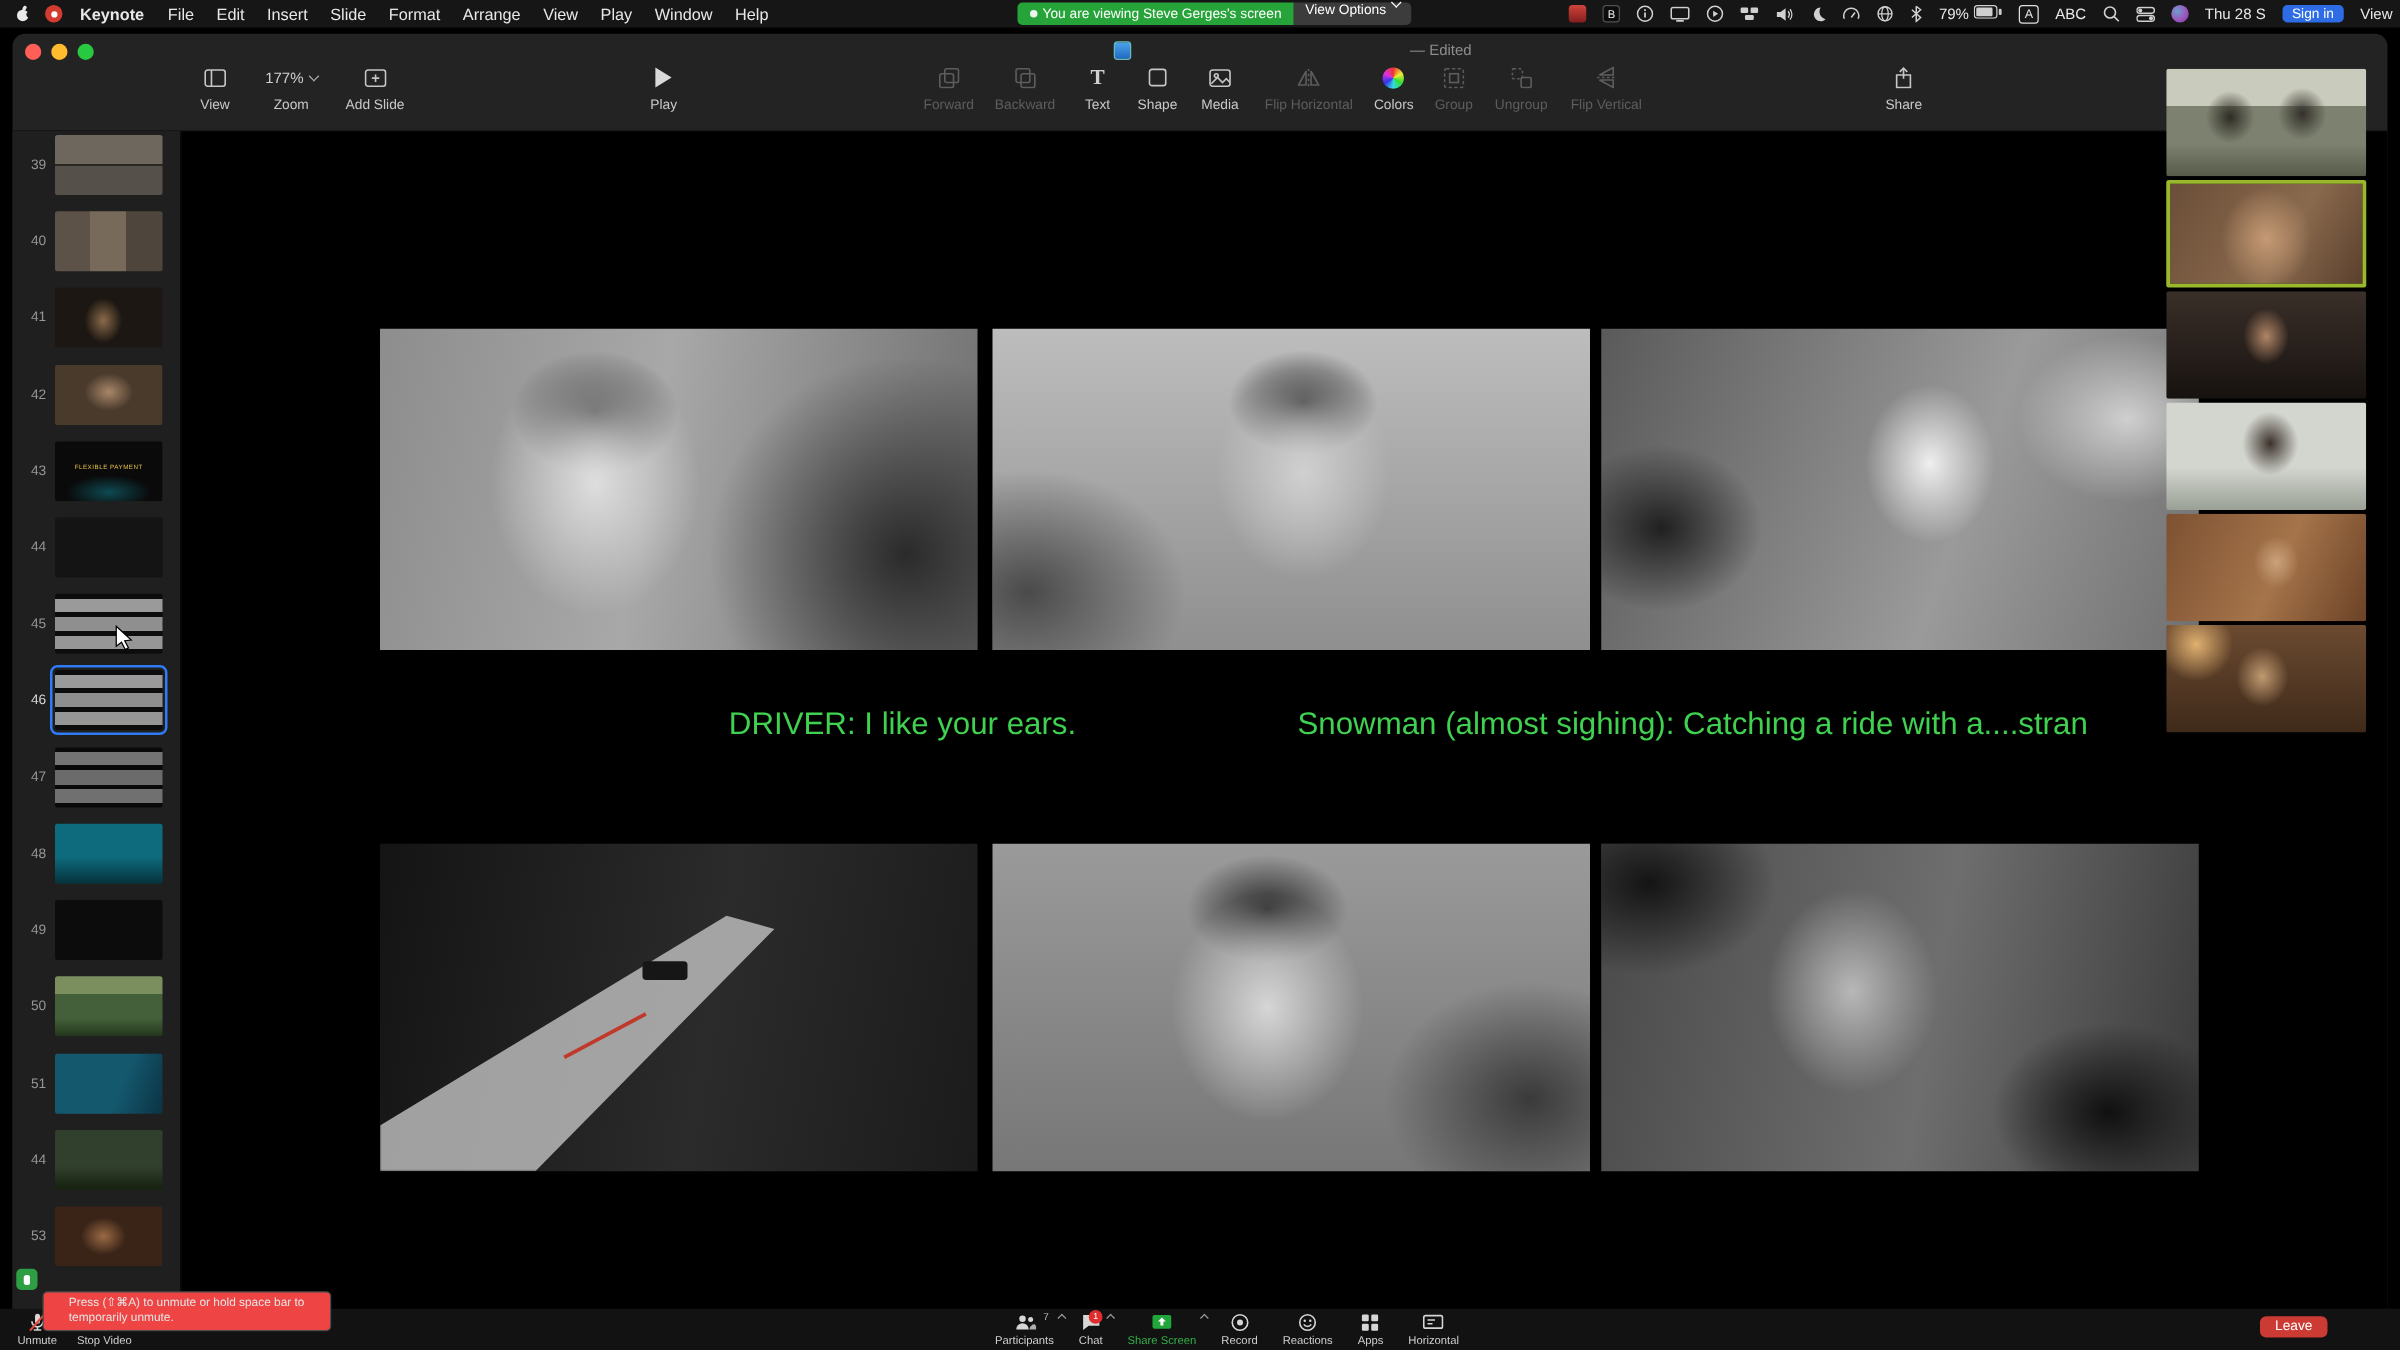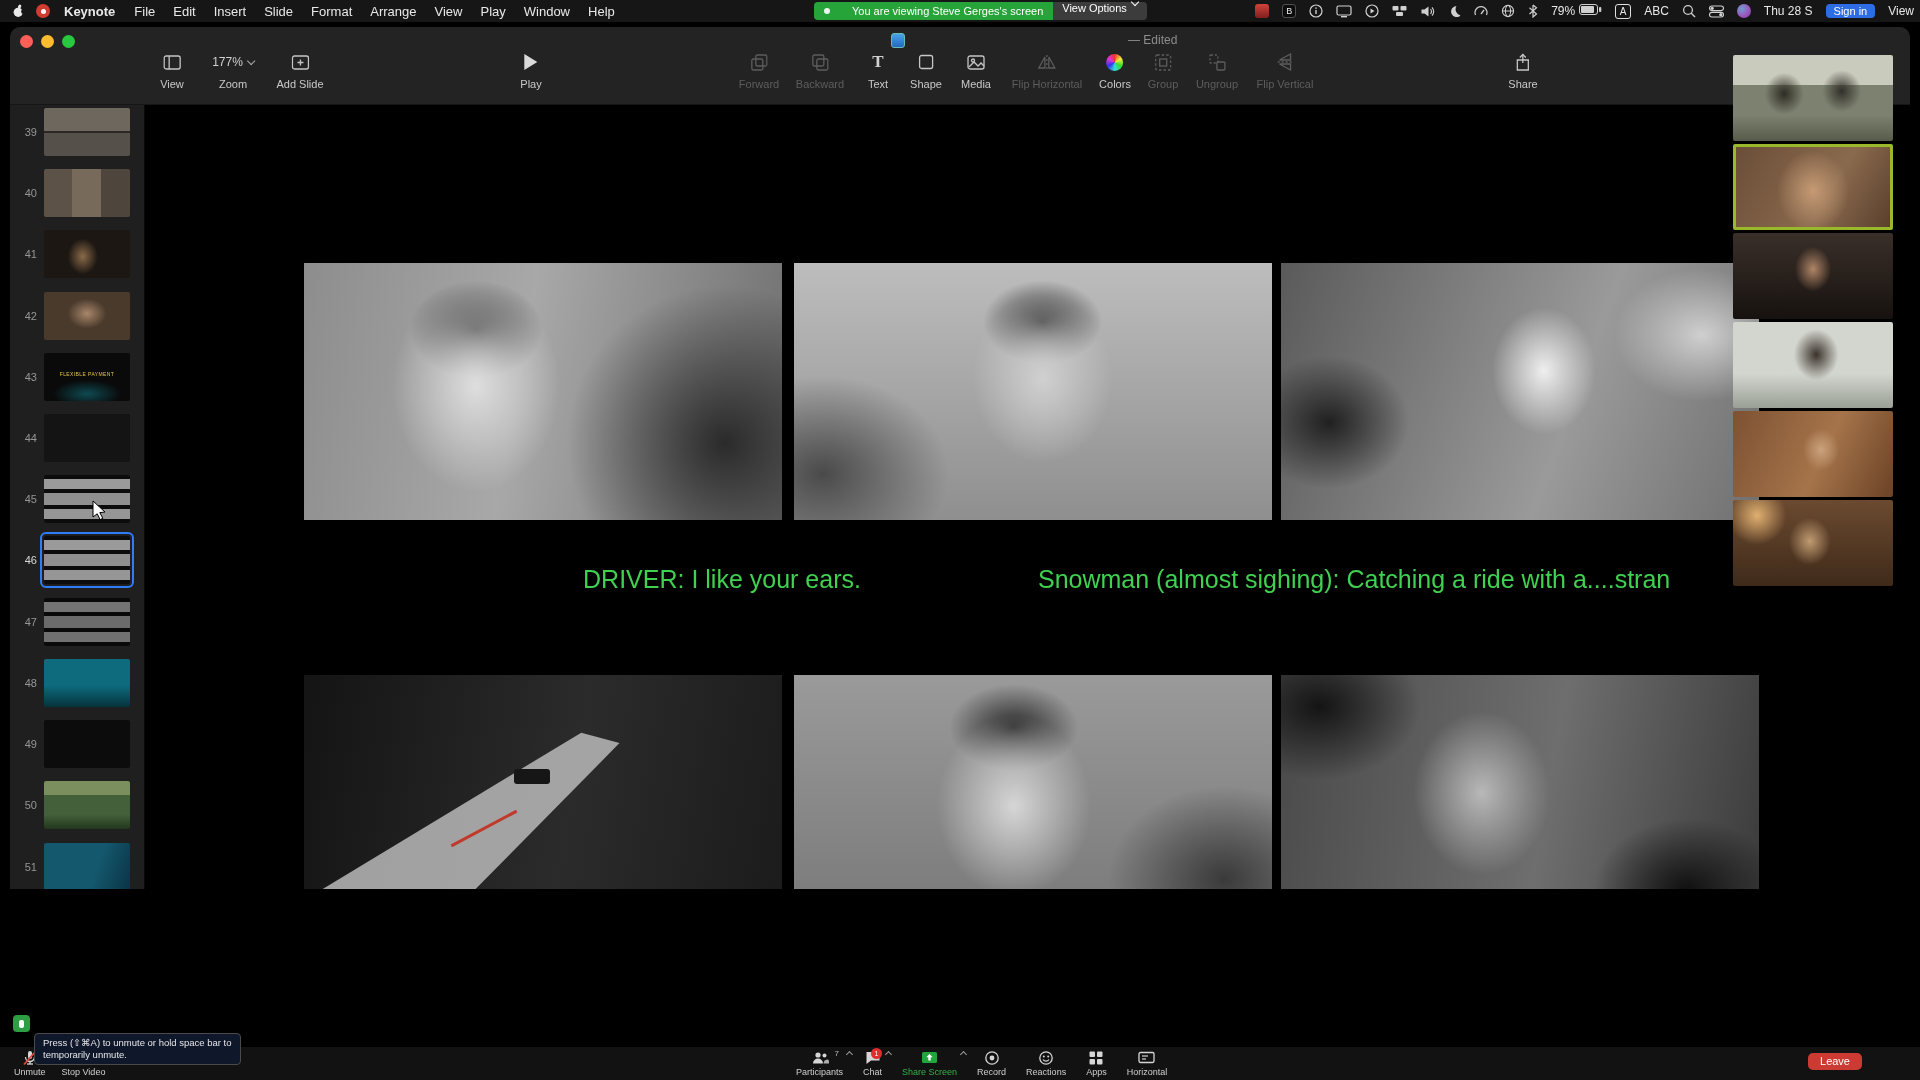--- a/index.html
+++ b/index.html
@@ -25,30 +25,30 @@
   .a-box{min-width:16px;height:15px;border:1px solid #e0e0e0;border-radius:3px;font-size:10px;
     display:flex;align-items:center;justify-content:center;padding:0 2px}
   .battery{display:flex;gap:4px}
   .siri-ic{width:14px;height:14px;border-radius:50%;
     background:radial-gradient(circle at 35% 35%,#7ad,#a5c 60%,#649)}
   .signin-btn{background:#2d6ce5;color:#fff;font-size:11px;padding:1px 8px;border-radius:4px}
   .clock{white-space:nowrap}
 
   
   .share-banner{position:absolute;left:814px;top:2px;height:18px;display:flex;z-index:95;font-size:11px}
-  .sb-green{background:#27a439;color:#fff;display:flex;align-items:center;gap:22px;
+  .sb-green{background:#27a439;color:#fff;display:flex;align-items:center;gap:4px;
     padding:0 10px;border-radius:4px 0 0 4px;white-space:nowrap}
   .sb-dot{width:6px;height:6px;border-radius:50%;background:#fff;opacity:.9}
   .sb-dark{background:#3c3c3c;color:#fff;display:flex;align-items:flex-start;gap:5px;
     padding:0 9px;border-radius:0 4px 4px 0;white-space:nowrap}
   .chev-dn{width:6px;height:6px;border-right:1.4px solid #fff;border-bottom:1.4px solid #fff;
     transform:rotate(45deg);margin-top:-3px}
 
   
-  .kwindow{position:absolute;left:10px;top:27px;width:1900px;height:862px;background:#232323;
+  .kwindow{position:absolute;left:10px;top:27px;width:1900px;height:1053px;background:#232323;
     border-radius:10px 10px 0 0;box-shadow:0 0 40px rgba(0,0,0,.85)}
   .traffic{position:absolute;left:10px;top:8px;display:flex;gap:8px}
   .tl{width:13px;height:13px;border-radius:50%}
   .tl.red{background:#ff5f57}.tl.yel{background:#febc2e}.tl.grn{background:#28c840}
   .proxy-ic{position:absolute;left:881px;top:6px;width:14px;height:15px;border-radius:3px;
     background:linear-gradient(#4aa3e8,#2268c4);border:1px solid #6bb;}
   .edited{position:absolute;left:1118px;top:6px;font-size:12px;color:#8d8d8d}
 
   .ktoolbar{position:absolute;left:0;top:0;right:0;height:78px;border-bottom:1px solid #161616}
   .tb-item{position:absolute;top:22px;transform:translateX(-50%);text-align:center;
@@ -155,22 +155,22 @@
   .zi{fill:#d6d6d6}
   .caret{position:absolute;right:-1px;top:5px;width:5px;height:5px;border-left:1.2px solid #9a9a9a;
     border-top:1.2px solid #9a9a9a;transform:rotate(45deg)}
   .badge-red{position:absolute;top:1px;right:8px;min-width:11px;height:11px;border-radius:6px;
     background:#e02d2d;color:#fff;font-size:7px;display:flex;align-items:center;justify-content:center;padding:0 2px}
   .badge-num{position:absolute;top:2px;right:12px;color:#bbb;font-size:8px}
   .leave-btn{position:absolute;right:58px;top:6px;background:#cc3b33;color:#fff;font-size:11px;
     padding:3px 12px;border-radius:5px;line-height:1}
 
   
-  .tooltip{position:absolute;left:34px;top:1033px;z-index:70;background:#0f172a;border:1px solid #4a4a4a;
-    border-radius:4px;padding:3px 8px;font-size:9.5px;color:#e6e6e6;line-height:1.25}
+  .tooltip{position:absolute;left:34px;top:1033px;z-index:70;background:#ef4444;border:1px solid #4a4a4a;
+    border-radius:4px;padding:3px 20px;font-size:9.5px;color:#e6e6e6;line-height:1.25}
   .audio-pill{position:absolute;left:13px;top:1015px;width:17px;height:17px;border-radius:4px;
     background:#2e9e44;z-index:70;display:flex;align-items:center;justify-content:center}
   .audio-pill i{width:5px;height:8px;background:#fff;border-radius:2px}
 
   .cursor{position:absolute;left:92px;top:500px;z-index:100}
 </style>
 </head>
 <body>
 
 <div class="menubar">

